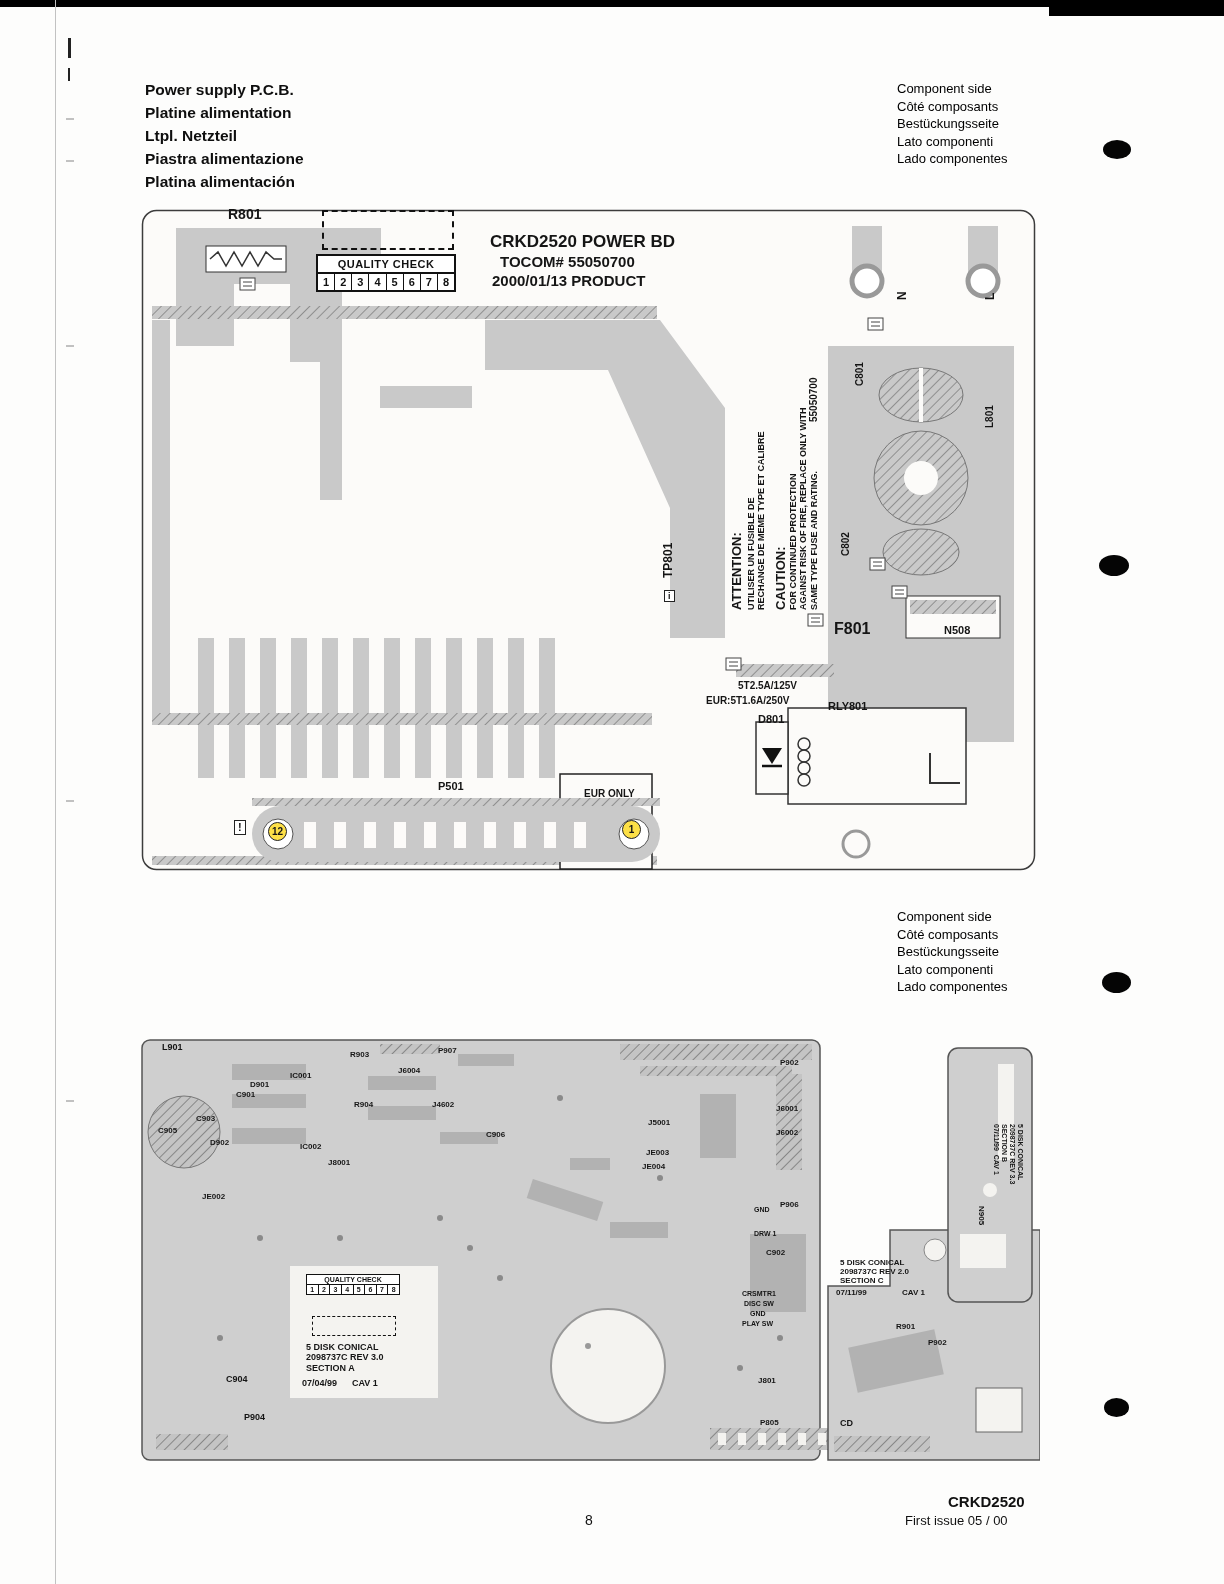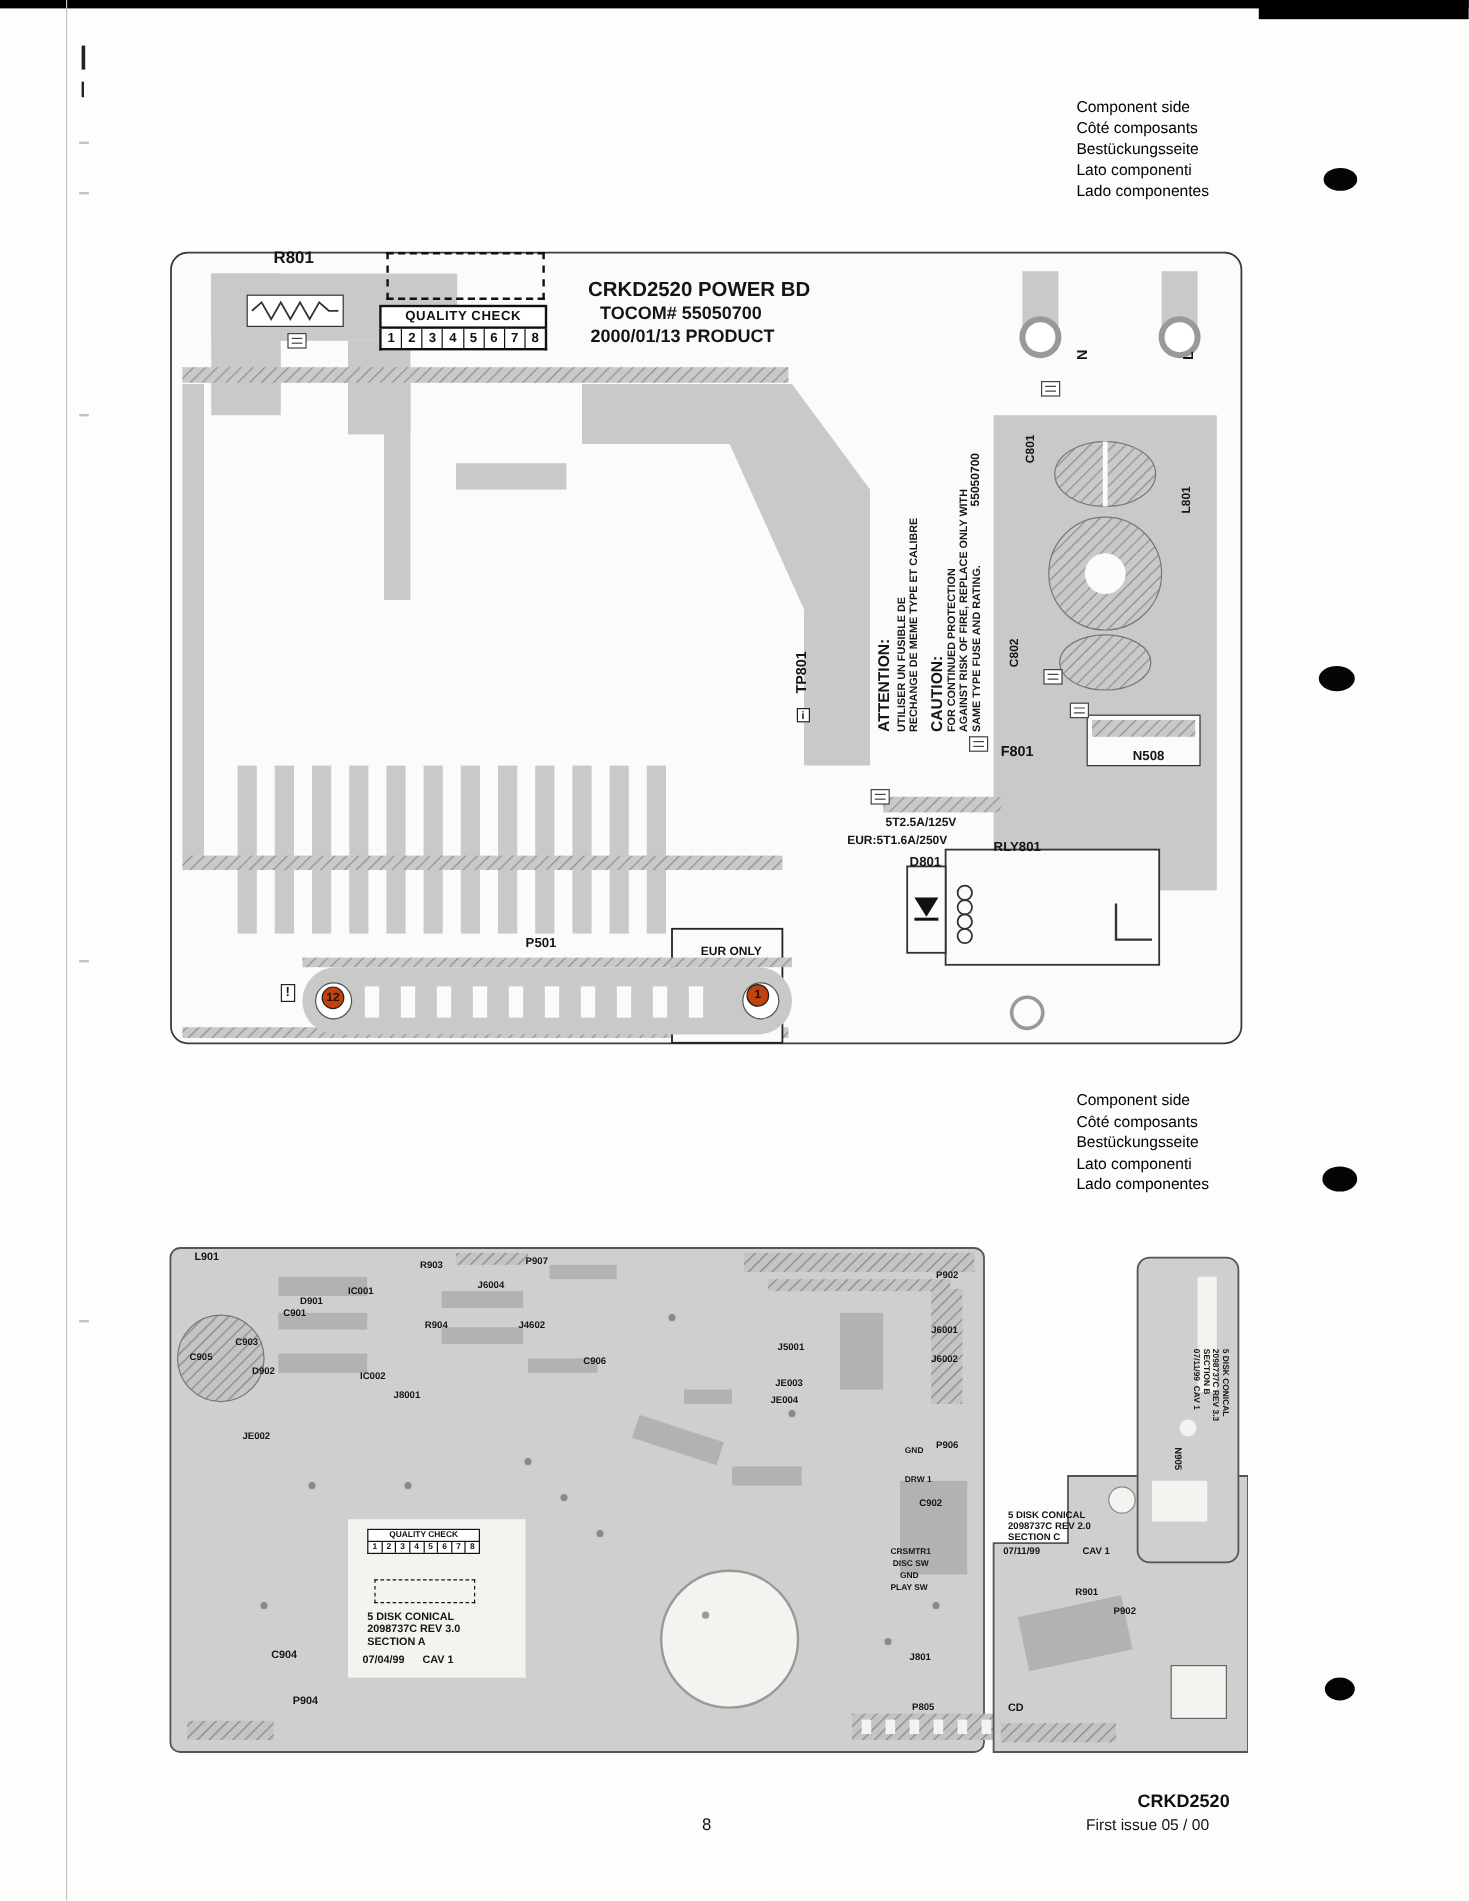--- a/index.html
+++ b/index.html
@@ -20,21 +20,21 @@
   .side div { font-size:13px; line-height:17.5px; color:#000000; white-space:nowrap; }
 
   
   .pcb { position:absolute; }
   .art { position:absolute; left:0; top:0; width:100%; height:100%; }
   .overlay { position:absolute; left:0; top:0; width:100%; height:100%; }
 
   .pcb-label { position:absolute; font-weight:bold; color:#151515; white-space:pre;
                line-height:1.15; transform-origin:0 0; }
   .pcb-label.circled { border:1.5px solid #222; border-radius:50%; width:19px; height:19px;
-               display:flex; align-items:center; justify-content:center; background:#c2410c;
+               display:flex; align-items:center; justify-content:center; background:#fde047;
                box-sizing:border-box; }
   .pcb-label.boxed { border:1.5px solid #222; background:#fff; padding:0 3px; }
 
   .qc { position:absolute; background:#fff; }
   .qc-title { border:2px solid #111; text-align:center; font-weight:bold; font-size:11px;
               padding:2px 0; letter-spacing:.5px; }
   .qc-nums { display:flex; border:2px solid #111; border-top:none; }
   .qc-nums span { flex:1; border-right:1.5px solid #111; text-align:center;
               font-weight:bold; font-size:11px; padding:2px 0; }
   .qc-nums span:last-child { border-right:none; }
@@ -62,20 +62,27 @@
   <div class="mark faint" style="left:66px;top:118px;width:8px;height:2px;"></div>
   <div class="mark faint" style="left:66px;top:160px;width:8px;height:2px;"></div>
   <div class="mark faint" style="left:66px;top:345px;width:8px;height:2px;"></div>
   <div class="mark faint" style="left:66px;top:800px;width:8px;height:2px;"></div>
   <div class="mark faint" style="left:66px;top:1100px;width:8px;height:2px;"></div>
   <div class="dot" style="left:1103px;top:140px;width:28px;height:19px;"></div>
   <div class="dot" style="left:1099px;top:555px;width:30px;height:21px;"></div>
   <div class="dot" style="left:1102px;top:972px;width:29px;height:21px;"></div>
   <div class="dot" style="left:1104px;top:1398px;width:25px;height:19px;"></div>
 
+  <div class="titles" style="left:145px;top:78px;">
+    <div>Power supply P.C.B.</div>
+    <div>Platine alimentation</div>
+    <div>Ltpl. Netzteil</div>
+    <div>Piastra alimentazione</div>
+    <div>Platina alimentación</div>
+  </div>
   <div class="side" style="left:897px;top:80px;">
     <div>Component side</div>
     <div>Côté composants</div>
     <div>Bestückungsseite</div>
     <div>Lato componenti</div>
     <div>Lado componentes</div>
   </div>
 
   <div class="pcb" style="left:140px;top:208px;width:897px;height:664px;">
     <svg class="art" viewBox="0 0 897 664">
@@ -229,21 +236,21 @@
         <div class="pcb-label" style="left: 648px; top: 402px; font-size: 9px; transform: rotate(-90deg);">FOR CONTINUED PROTECTION
 AGAINST RISK OF FIRE, REPLACE ONLY WITH
 SAME TYPE FUSE AND RATING.</div>
         <div class="pcb-label" style="left: 668px; top: 214px; font-size: 10px; transform: rotate(-90deg);">55050700</div>
         <div class="pcb-label" style="left: 714px; top: 178px; font-size: 10px; transform: rotate(-90deg);">C801</div>
         <div class="pcb-label" style="left: 844px; top: 220px; font-size: 10px; transform: rotate(-90deg);">L801</div>
         <div class="pcb-label" style="left: 700px; top: 348px; font-size: 10px; transform: rotate(-90deg);">C802</div>
         <div class="pcb-label" style="left: 756px; top: 92px; font-size: 12px; transform: rotate(-90deg);">N</div>
         <div class="pcb-label" style="left: 844px; top: 92px; font-size: 12px; transform: rotate(-90deg);">L</div>
         <div class="pcb-label" style="left: 804px; top: 416px; font-size: 11px;">N508</div>
-        <div class="pcb-label" style="left: 694px; top: 412px; font-size: 12px;">F801</div>
+        <div class="pcb-label" style="left: 694px; top: 412px; font-size: 16px;">F801</div>
         <div class="pcb-label" style="left: 598px; top: 472px; font-size: 10px;">5T2.5A/125V</div>
         <div class="pcb-label" style="left: 566px; top: 487px; font-size: 10px;">EUR:5T1.6A/250V</div>
         <div class="pcb-label" style="left: 688px; top: 492px; font-size: 11px;">RLY801</div>
         <div class="pcb-label" style="left: 618px; top: 505px; font-size: 11px;">D801</div>
         <div class="pcb-label" style="left: 298px; top: 572px; font-size: 11px;">P501</div>
         <div class="pcb-label" style="left: 444px; top: 580px; font-size: 10px;">EUR ONLY</div>
         <div class="pcb-label circled" style="left: 128px; top: 614px; font-size: 10px;">12</div>
         <div class="pcb-label circled" style="left: 482px; top: 612px; font-size: 10px;">1</div>
         <div class="pcb-label boxed" style="left: 94px; top: 612px; font-size: 11px;">!</div>
       </div>

